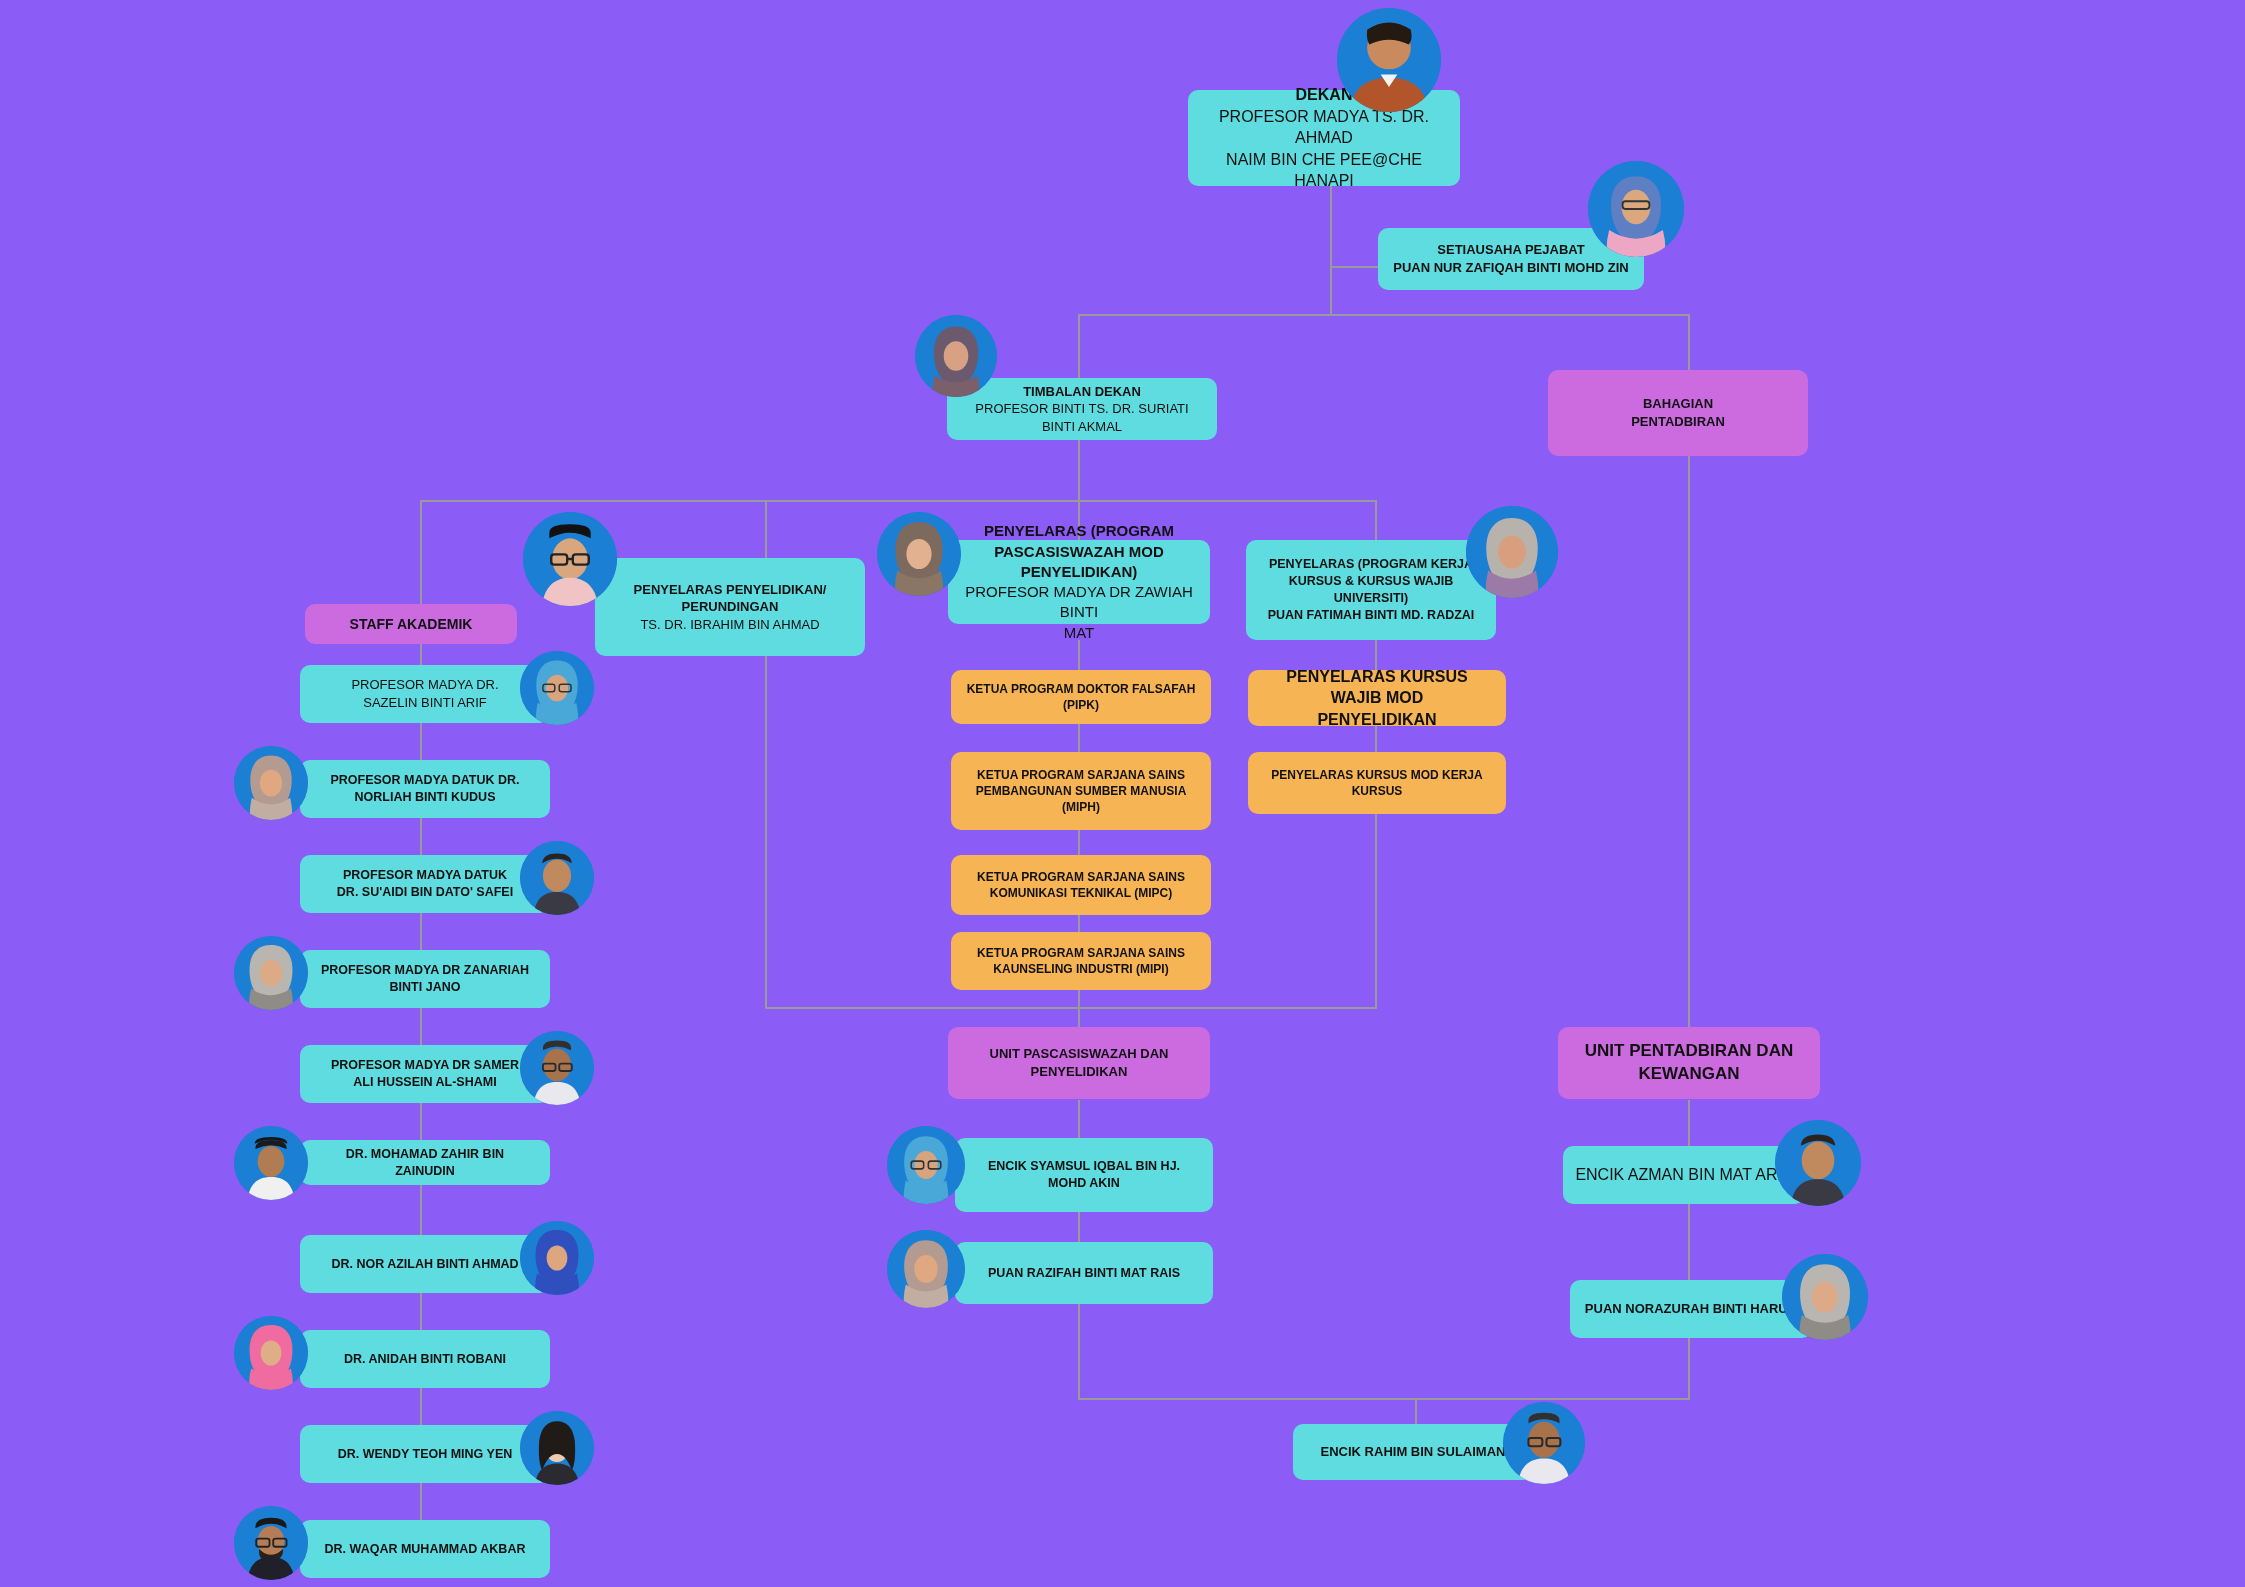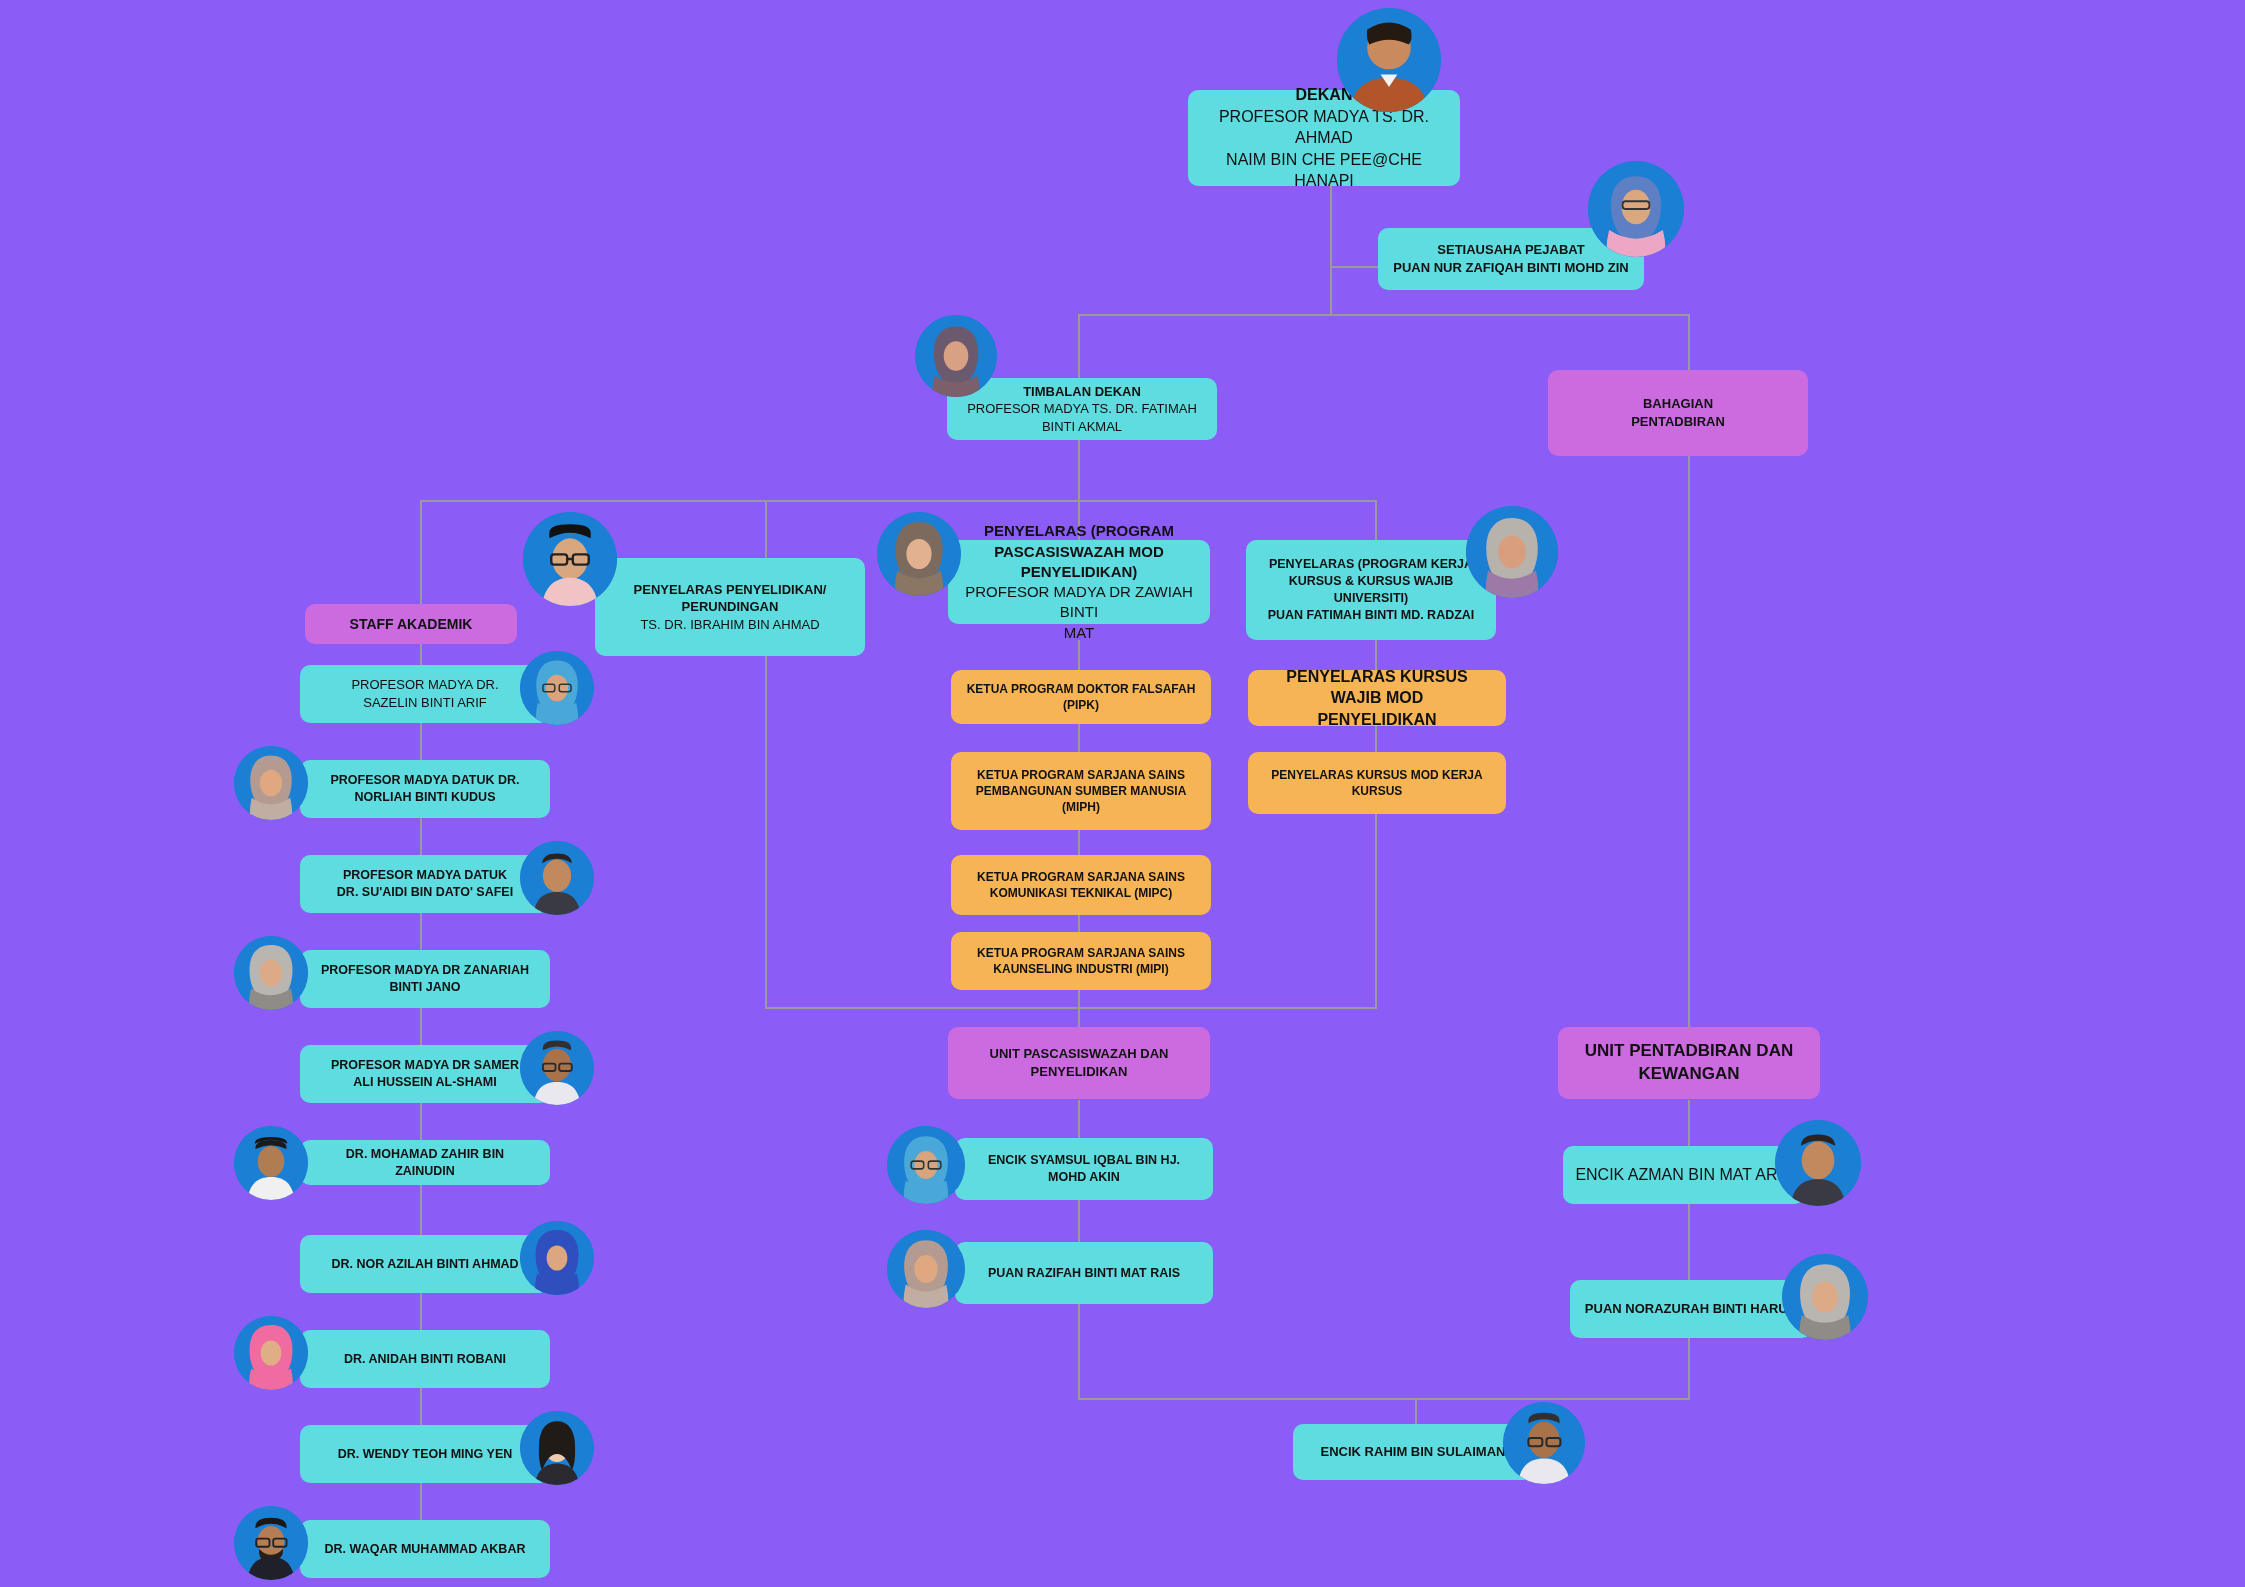--- a/index.html
+++ b/index.html
@@ -89,21 +89,21 @@
         <path d="M50 16c-18 0-26 13-26 30 0 22 10 38 26 38s26-16 26-38c0-17-8-30-26-30z" fill="#5f7fc4"></path>
         <ellipse cx="50" cy="48" rx="15" ry="18" fill="#dba77f"></ellipse>
         <path d="M22 72q28 18 56 0 4 16 2 28H20q-2-12 2-28z" fill="#eda7c4"></path>
         <rect x="36" y="42" width="28" height="8" rx="3" fill="none" stroke="#333" stroke-width="2"></rect>
       </svg>
   </div>
 
   <div class="node cyan" style="left:947px;top:378px;width:270px;height:62px;font-size:13px;">
     <div class="txt">
       <div class="t1 lbl">TIMBALAN DEKAN</div>
-      <div class="t2 lbl">PROFESOR MADYA TS. DR. FATIMAH
+      <div class="t2 lbl">PROFESOR BINTI TS. DR. SURIATI
 BINTI AKMAL</div>
     </div>
   </div>
   <div class="avatar" style="left:915px;top:315px;width:82px;height:82px;">
     <svg viewBox="0 0 100 100">
         <circle cx="50" cy="50" r="50" fill="#1b7fd4"></circle>
         <path d="M50 14c-19 0-27 14-27 32 0 23 11 40 27 40s27-17 27-40c0-18-8-32-27-32z" fill="#6b5a6e"></path>
         <ellipse cx="50" cy="50" rx="15" ry="18" fill="#d9a184"></ellipse>
         <path d="M24 74q26 16 52 0 4 14 2 26H22q-2-12 2-26z" fill="#7b5f6b"></path>
       </svg>
@@ -374,21 +374,21 @@
   </div>
 
   <div class="node purple bold-all" style="left:1558px;top:1027px;width:262px;height:72px;font-size:17px;">
     <div class="txt">
       <div class="t1 lbl">UNIT PENTADBIRAN DAN
 KEWANGAN</div>
     </div>
   </div>
 
   <div id="pasca-staff">
-      <div class="node cyan bold-all" style="left: 955px; top: 1138px; width: 258px; height: 62px; font-size: 12.5px;">
+      <div class="node cyan bold-all" style="left: 955px; top: 1138px; width: 258px; height: 74px; font-size: 12.5px;">
         <div class="txt">
           <div class="t1 lbl">ENCIK SYAMSUL IQBAL BIN HJ.
 MOHD AKIN</div>
         </div>
       </div>
       <div class="avatar" style="left: 887px; top: 1126px; width: 78px; height: 78px;">
         <svg viewBox="0 0 100 100">
           <circle cx="50" cy="50" r="50" fill="#1b7fd4"></circle>
           <path d="M50 13c-19 0-28 14-28 33 0 24 12 42 28 42s28-18 28-42c0-19-9-33-28-33z" fill="#49a8d8"></path>
           <ellipse cx="50" cy="50" rx="15" ry="18" fill="#d8a47e"></ellipse>

